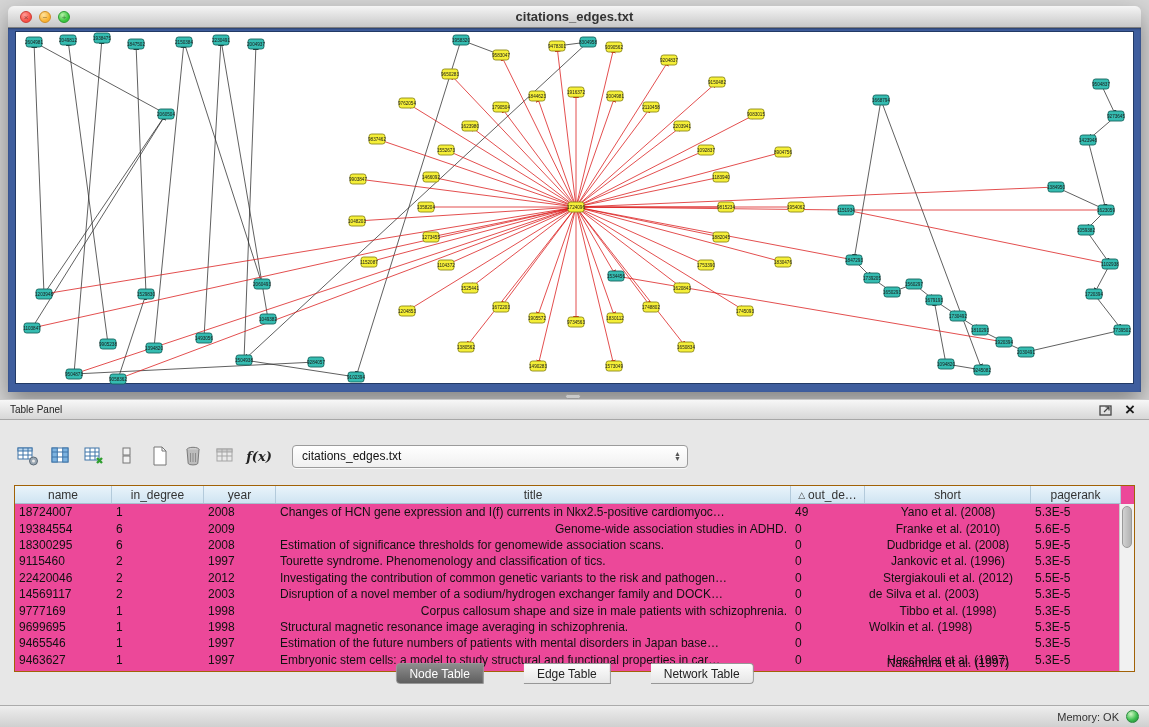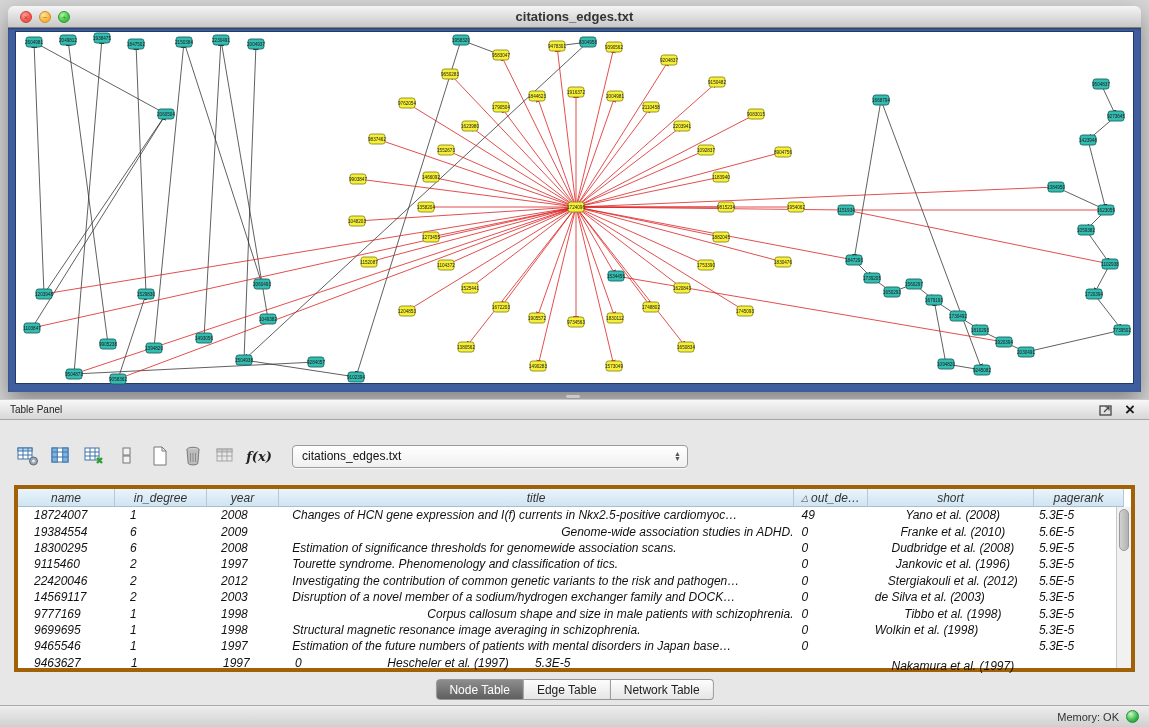--- a/index.html
+++ b/index.html
@@ -43,35 +43,35 @@
     display:flex; align-items:center; padding-left:14px; }
   .tool-btn { width:28px; height:26px; display:flex; align-items:center; justify-content:center; margin-right:5px; }
   .fx-label { font-family:"DejaVu Serif", serif; font-style:italic; font-weight:bold; font-size:13px; color:#222; }
   .dropdown { margin-left:14px; width:396px; height:23px; background:linear-gradient(#ffffff,#f0f0f0);
     border:1px solid #9b9b9b; border-radius:4px; display:flex; align-items:center;
     padding:0 6px 0 9px; font-size:12px; color:#111; box-shadow:0 1px 0 rgba(255,255,255,.7); }
   .dropdown .dd-text { flex:1; }
   .dd-arrows { display:flex; flex-direction:column; align-items:center; line-height:5px; font-size:7px; color:#555; }
 
   .dtable { position:absolute; left:14px; top:86px; width:1121px; height:187px;
-    background:#ffffff; border:4px solid #a16207;font-style:italic; }
+    background:#ec4899; border:1px solid #a16207; }
   .thead { display:flex; height:18px; background:linear-gradient(#eaf4fb,#cfe4f2);
     border-bottom:1px solid #a9bfd0; width:1106px; }
   .th { font-size:12px; color:#333; display:flex; align-items:center; justify-content:center;
     border-right:1px solid #b3cadb; overflow:hidden; white-space:nowrap; }
   .sort-glyph { font-size:9px; margin-right:3px; color:#444; }
-  .tbody { width:1106px;padding-left:12px; }
+  .tbody { width:1106px; }
   .trow { display:flex; height:16.4px; align-items:center; }
   .tcell { font-size:12px; color:#111; overflow:hidden; white-space:nowrap; padding:0 4px; }
   .vscroll { position:absolute; right:0; top:18px; bottom:0; width:15px; background:#f1f1f1;
     border-left:1px solid #c9c9c9; }
   .vthumb { position:absolute; left:2px; right:2px; top:2px; height:42px;
     background:linear-gradient(90deg,#d2d2d2,#b2b2b2); border:1px solid #9a9a9a; border-radius:6px; }
 
-  .tabs { position:absolute; top:280px; left:50%; transform:translateX(-50%); display:flex; }
+  .tabs { position:absolute; top:264px; left:50%; transform:translateX(-50%); display:flex;gap:40px; }
   .tab { height:21px; padding:0 13px; font-size:12px; display:flex; align-items:center;
     border:1px solid #979797; border-left:none; background:linear-gradient(#fdfdfd,#e6e6e6); color:#222; }
   .tab:first-child { border-left:1px solid #979797; border-radius:4px 0 0 4px; }
   .tab:last-child { border-radius:0 4px 4px 0; }
   .tab.selected { background:linear-gradient(#8d8d8d,#5f5f5f); color:#fff; }
 
   
   .status-bar { position:absolute; left:0; top:705px; width:1149px; height:22px;
     background:linear-gradient(#eeeeee,#d0d0d0); border-top:1px solid #ababab;
     display:flex; align-items:center; justify-content:flex-end; padding-right:10px; }
@@ -757,20 +757,21 @@
           <div class="tcell" style="width: 72px; text-align: left;">1997</div>
           <div class="tcell" style="width: 515px; text-align: left;">Estimation of the future numbers of patients with mental disorders in Japan base…</div>
           <div class="tcell" style="width: 74px; text-align: left;">0</div>
           <div class="tcell" style="width: 166px; text-align: center; margin-top: 40px;">Nakamura et al. (1997)</div>
           <div class="tcell" style="width: 90px; text-align: left;">5.3E-5</div>
         </div>
         <div class="trow">
           <div class="tcell" style="width: 97px; text-align: left;">9463627</div>
           <div class="tcell" style="width: 92px; text-align: left;">1</div>
           <div class="tcell" style="width: 72px; text-align: left;">1997</div>
+          <div class="tcell" style="width: 515px; text-align: left;">Embryonic stem cells: a model to study structural and functional properties in car…</div>
           <div class="tcell" style="width: 74px; text-align: left;">0</div>
           <div class="tcell" style="width: 166px; text-align: center;">Hescheler et al. (1997)</div>
           <div class="tcell" style="width: 90px; text-align: left;">5.3E-5</div>
         </div>
       </div>
     <div class="vscroll">
       <div class="vthumb"></div>
     </div>
   </div>
 

